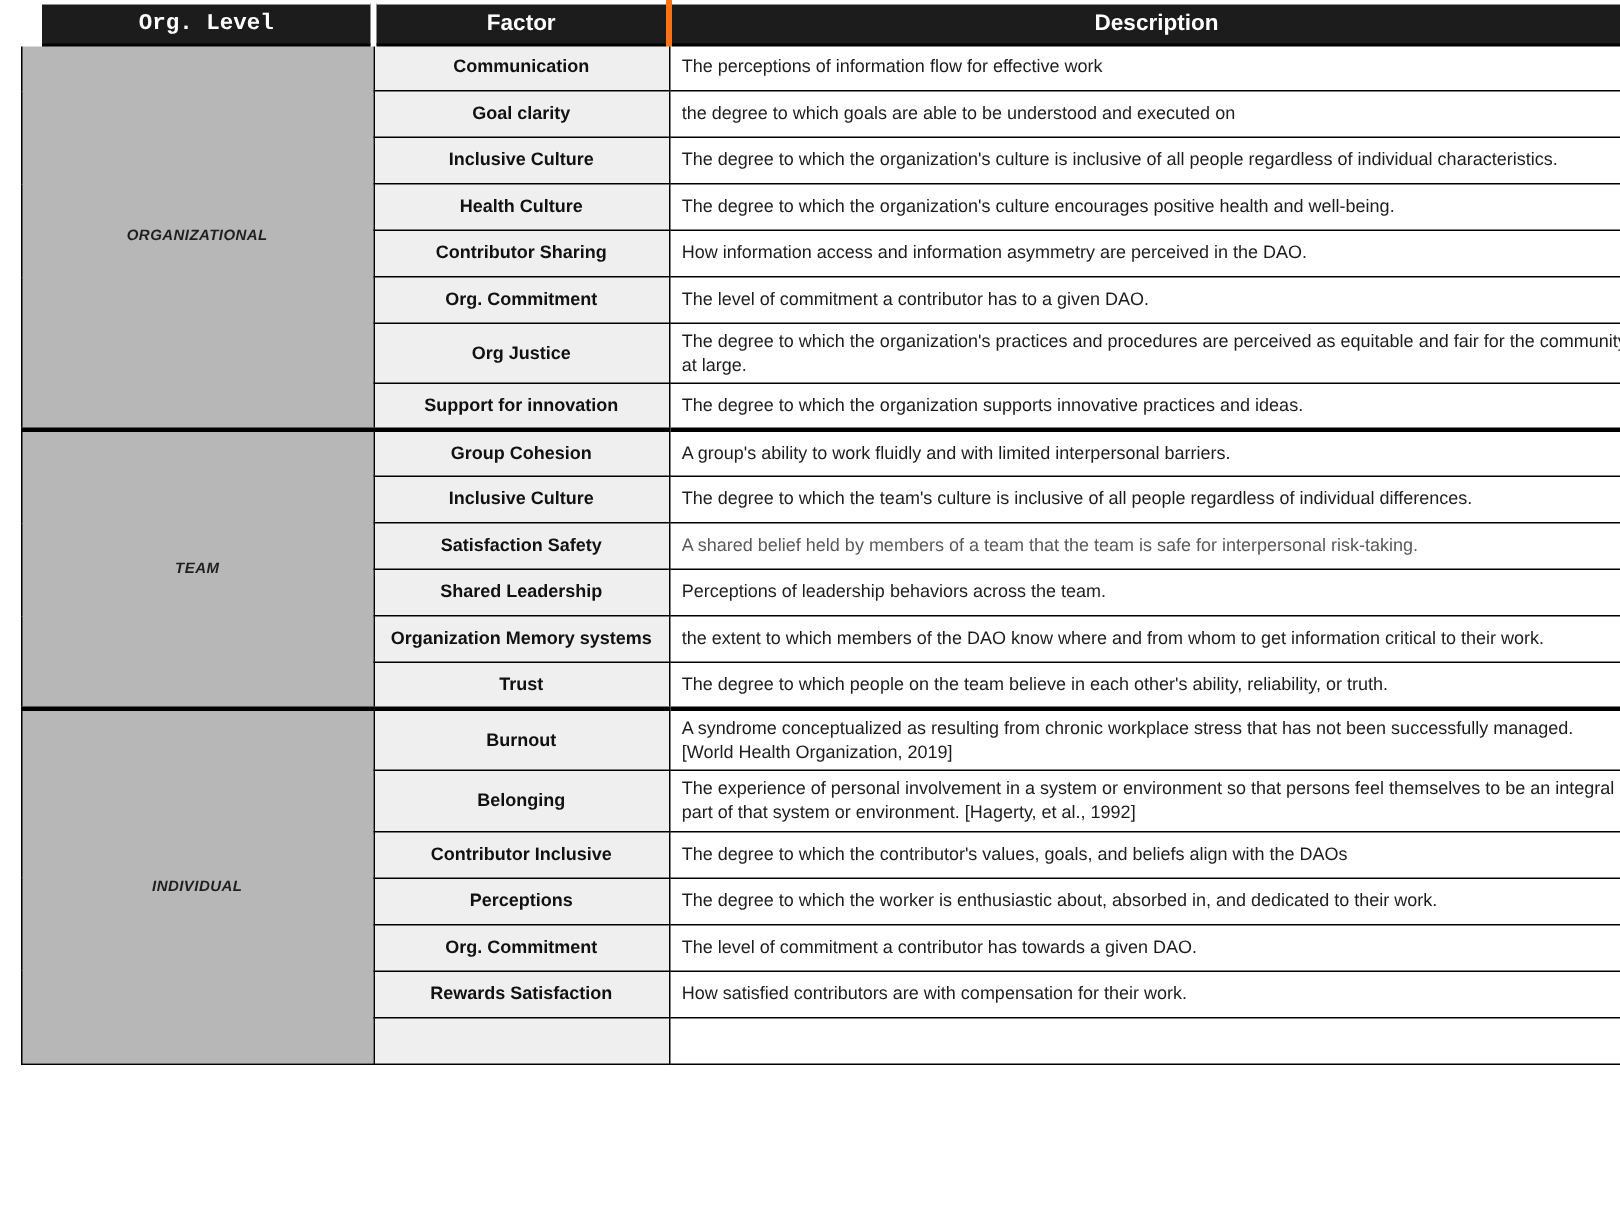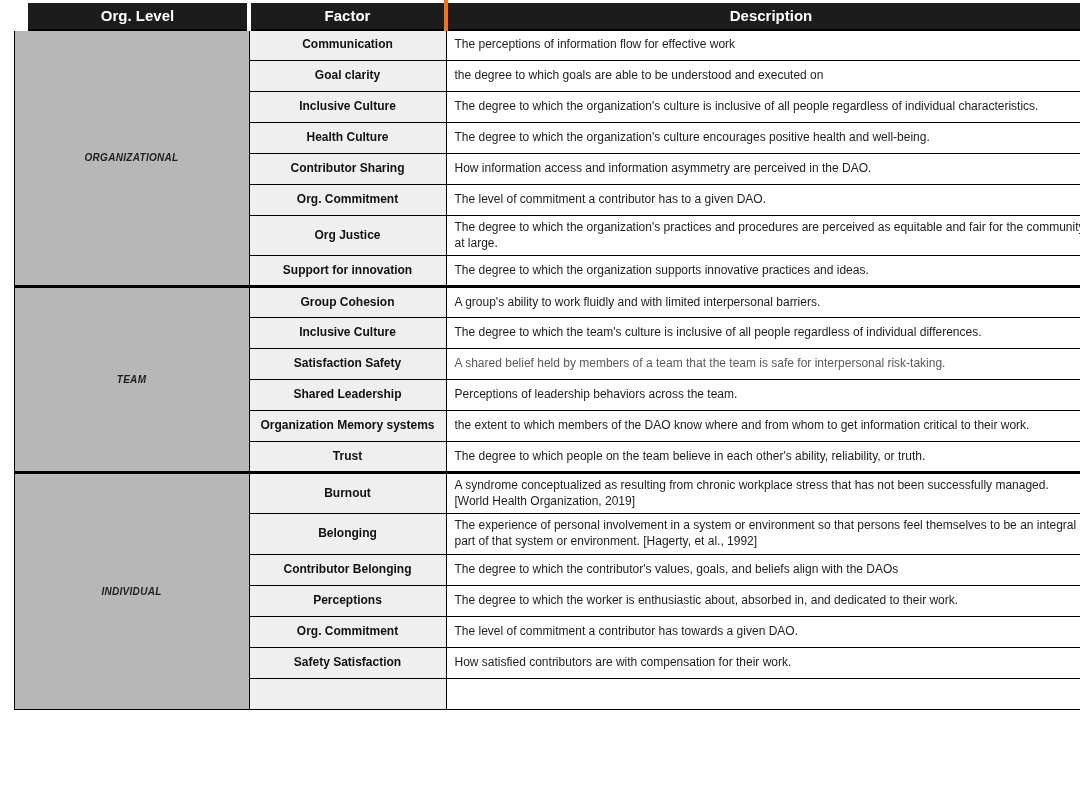--- a/index.html
+++ b/index.html
@@ -33,21 +33,21 @@
     background:var(--header-bg);
     color:var(--header-text);
     font-size:15px;
     font-weight:bold;
     text-align:center;
     height:28px;
     padding:2px 4px;
     border-top:3px solid #ffffff;
     border-bottom:2px solid var(--border);
   }
-  th.th-level{border-left:28px solid #ffffff;border-right:4px solid #ffffff;}
+  th.th-level{border-left:28px solid #ffffff;border-right:4px solid #ffffff;font-family:Liberation Mono, monospace;}
   th.th-factor{border-left:4px solid #ffffff;border-right:4px solid #f97316;}
   th.th-desc{border-left:4px solid #ffffff;}
 
   tbody td{
     border:1px solid var(--border);
     height:31px;
     vertical-align:middle;
     font-size:12px;
     line-height:1.3;
   }
@@ -161,33 +161,33 @@
         <tr class="section-start">
           <td class="org-level-cell" rowspan="7">INDIVIDUAL</td>
           <td class="factor-cell">Burnout</td>
           <td class="description-cell">A syndrome conceptualized as resulting from chronic workplace stress that has not been successfully managed. [World Health Organization, 2019]</td>
         </tr>
         <tr>
           <td class="factor-cell">Belonging</td>
           <td class="description-cell">The experience of personal involvement in a system or environment so that persons feel themselves to be an integral part of that system or environment. [Hagerty, et al., 1992]</td>
         </tr>
         <tr>
-          <td class="factor-cell">Contributor Belonging</td>
+          <td class="factor-cell">Contributor Inclusive</td>
           <td class="description-cell">The degree to which the contributor's values, goals, and beliefs align with the DAOs</td>
         </tr>
         <tr>
           <td class="factor-cell">Perceptions</td>
           <td class="description-cell">The degree to which the worker is enthusiastic about, absorbed in, and dedicated to their work.</td>
         </tr>
         <tr>
           <td class="factor-cell">Org. Commitment</td>
           <td class="description-cell">The level of commitment a contributor has towards a given DAO.</td>
         </tr>
         <tr>
-          <td class="factor-cell">Safety Satisfaction</td>
+          <td class="factor-cell">Rewards Satisfaction</td>
           <td class="description-cell">How satisfied contributors are with compensation for their work.</td>
         </tr>
         <tr>
           <td class="factor-cell"></td>
           <td class="description-cell"></td>
         </tr>
       </tbody>
   </table>
 </div>
 

